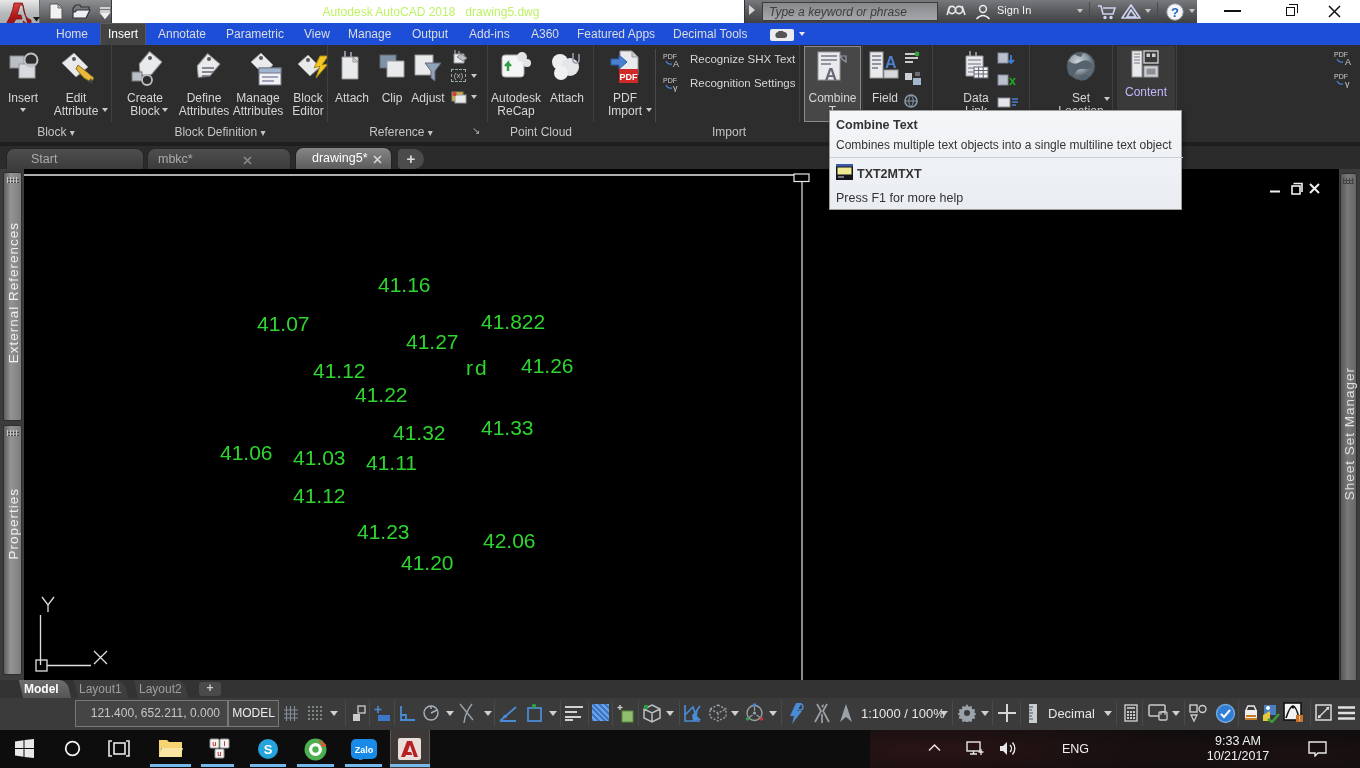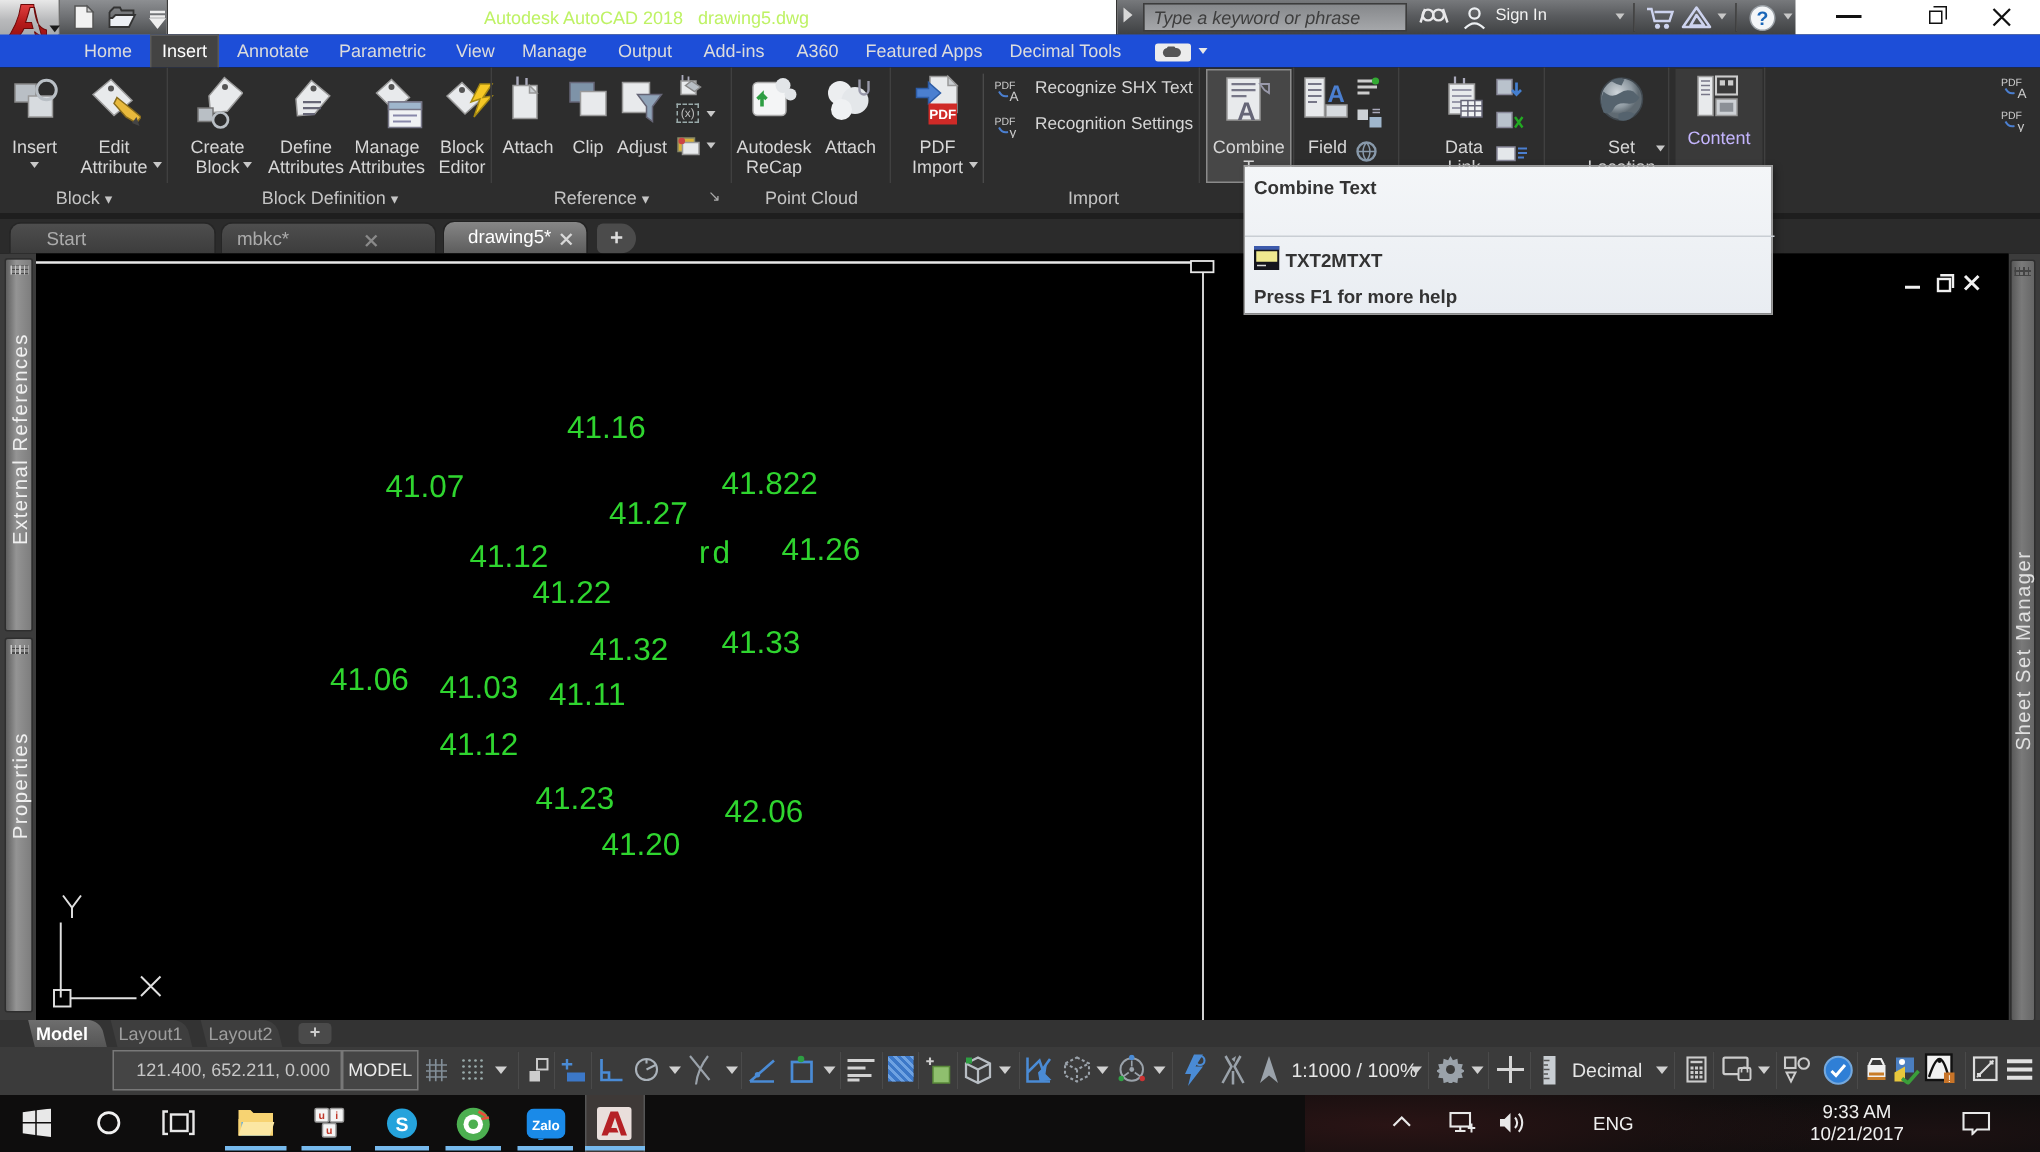--- a/index.html
+++ b/index.html
@@ -683,22 +683,23 @@
   <div class="abs" style="left:1062px;top:12px;color:#f0f0f0;font-size:12.5px">ENG</div>
   <div class="abs" style="left:1178px;top:4px;width:120px;color:#f0f0f0;font-size:12.5px;text-align:center">9:33 AM</div>
   <div class="abs" style="left:1178px;top:19px;width:120px;color:#f0f0f0;font-size:12.5px;text-align:center">10/21/2017</div>
   <svg class="abs" style="left:1308px;top:11px" width="19" height="16" viewBox="0 0 19 16">
       <path d="M1 1 h17 v11 h-8 l-3 3 v-3 h-6 z" fill="none" stroke="#e8e8e8" stroke-width="1.4"></path>
     </svg>
 </div>
 
 <div class="abs" style="left:829px;top:110px;width:353px;height:100px;background:linear-gradient(180deg,#f4f6f8,#e9edf2);border:1px solid #9b9b9b;box-shadow:2px 2px 5px rgba(0,0,0,0.35);color:#333;font-size:12.5px">
   <div class="abs" style="left:6px;top:7px;font-weight:bold">Combine Text</div>
+  <div class="abs" style="left:6px;top:27px;white-space:nowrap;font-size:12px">Combines multiple text objects into a single multiline text object</div>
   <div class="abs" style="left:0;top:46px;width:353px;height:1px;background:#c9ced4"></div>
   <svg class="abs" style="left:6px;top:53px" width="17" height="16" viewBox="0 0 17 16">
       <rect x="0" y="0" width="17" height="16" fill="#14141c"></rect>
       <rect x="0" y="0" width="17" height="2.5" fill="#3c5aac"></rect>
       <rect x="1.5" y="3.5" width="14" height="7" fill="#efe98f"></rect>
       <path d="M2 13 h6" stroke="#ddd" stroke-width="1"></path>
     </svg>
   <div class="abs" style="left:27px;top:56px;font-weight:bold">TXT2MTXT</div>
-  <div class="abs" style="left:6px;top:80px;font-weight:bold">Press F1 for more help</div>
+  <div class="abs" style="left:6px;top:80px;font-weight:normal">Press F1 for more help</div>
 </div>
 
 </body></html>

